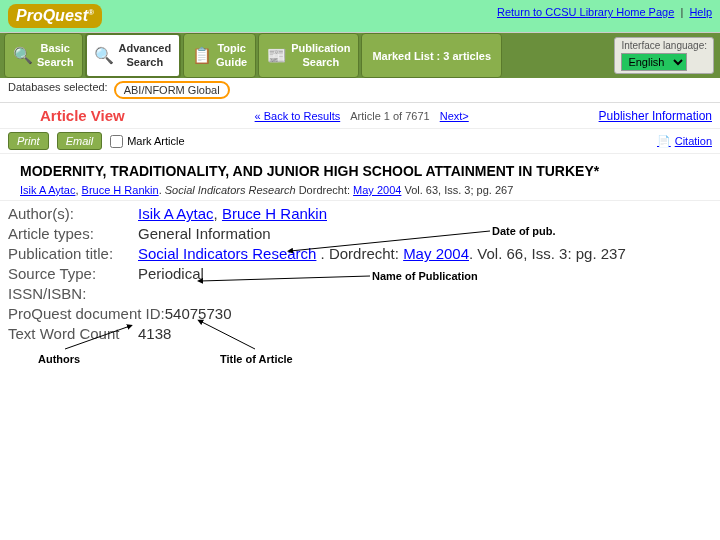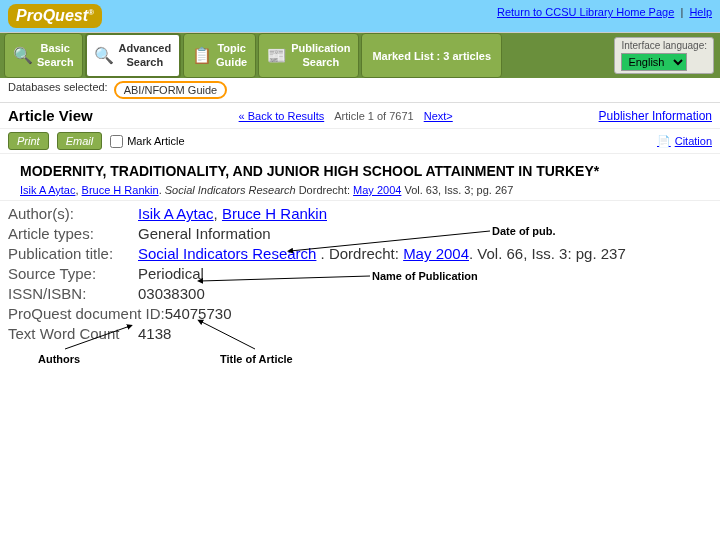--- a/index.html
+++ b/index.html
@@ -7,21 +7,21 @@
       font-family: Arial, sans-serif;
       font-size: 12px;
       background: #fff;
       width: 720px;
       height: 540px;
       overflow: hidden;
     }
 
     
     .header {
-      background: #7dd3fc;
+      background: #86efac;
       padding: 4px 8px;
       display: flex;
       justify-content: space-between;
       align-items: flex-start;
       border-bottom: 1px solid #ccc;
     }
     .logo {
       display: flex;
       align-items: center;
     }
@@ -133,23 +133,24 @@
 
     
     .article-header {
       padding: 4px 8px;
       display: flex;
       align-items: center;
       justify-content: space-between;
       border-bottom: 1px solid #eee;
     }
     .article-view-title {
-      color: #000000;
+      color: #ef4444;
       font-size: 15px;
       font-weight: bold;
+      margin-left: 32px;
     }
     .article-nav {
       font-size: 11px;
       color: #555;
       display: flex;
       align-items: center;
       gap: 10px;
     }
     .article-nav a { color: #00f; text-decoration: underline; cursor: pointer; }
     .publisher-info { font-size: 12px; color: #00f; text-decoration: underline; cursor: pointer; }
@@ -277,21 +278,21 @@
       <option>English</option>
       <option>French</option>
       <option>Spanish</option>
       <option>German</option>
     </select>
   </div>
 </div>
 
 <div class="db-bar">
   <span class="db-label">Databases selected:</span>
-  <span class="db-badge">ABI/NFORM Guide</span>
+  <span class="db-badge">ABI/NFORM Global</span>
 </div>
 
 <div class="article-header">
   <span class="article-view-title">Article View</span>
   <div class="article-nav">
     <a>« Back to Results</a>
     <span>Article 1 of 7671</span>
     <a>Next&gt;</a>
   </div>
   <a class="publisher-info">Publisher Information</a>
@@ -345,21 +346,20 @@
     </span>
   </div>
 
   <div class="meta-row">
     <span class="meta-key">Source Type:</span>
     <span class="meta-val">Periodical</span>
   </div>
 
   <div class="meta-row">
     <span class="meta-key">ISSN/ISBN:</span>
-    <span class="meta-val">03038300</span>
   </div>
 
   <div class="meta-row">
     <span class="meta-key">ProQuest document ID:</span>
     <span class="meta-val">54075730</span>
   </div>
 
   <div class="meta-row">
     <span class="meta-key">Text Word Count</span>
     <span class="meta-val">4138</span>

